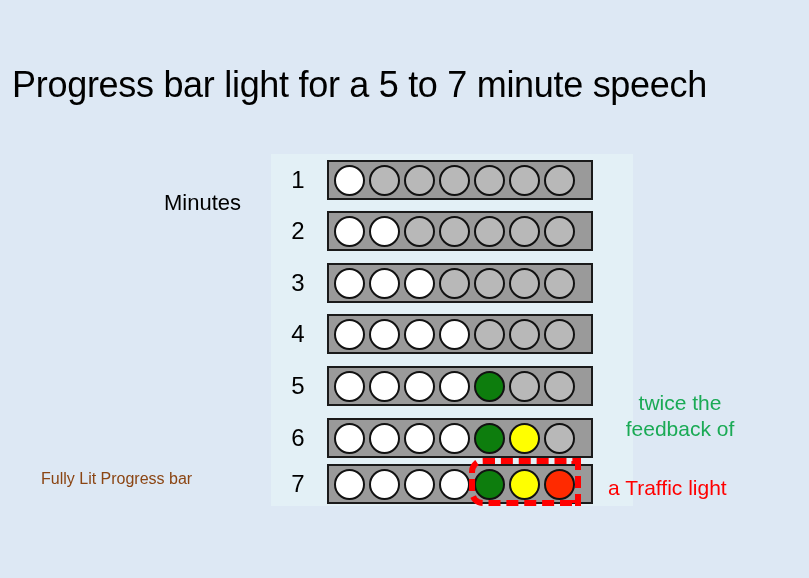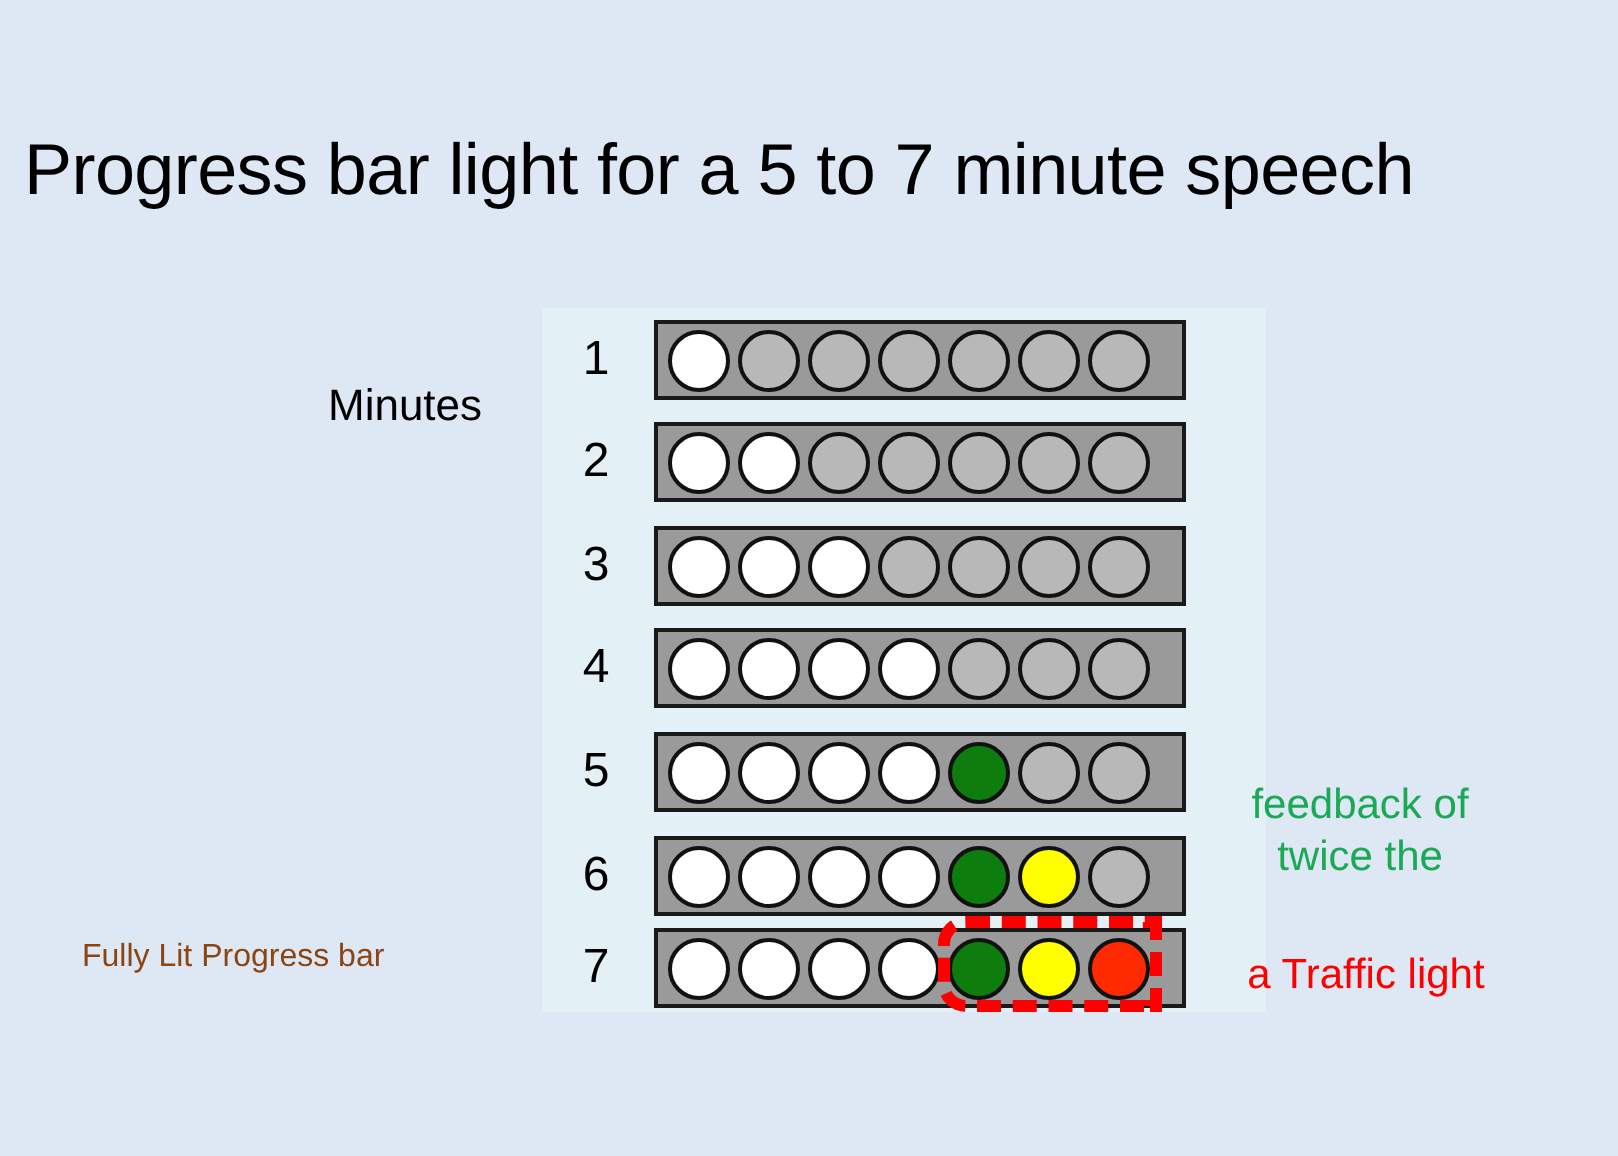--- a/index.html
+++ b/index.html
@@ -32,21 +32,21 @@
   }
   .light.white { background:#ffffff; }
   .light.green { background:#0d7d0d; }
   .light.yellow { background:#ffff00; }
   .light.red { background:#ff2a00; }
   .side-green {
     position:absolute; left:605px; top:390px; width:150px; text-align:center;
     font-size:21px; line-height:26px; color:#1aaa55;
   }
   .side-red {
-    position:absolute; left:608px; top:476px; width:150px; text-align:center;
+    position:absolute; left:608px; top:476px; width:150px; 
     font-size:21px; color:#ff0000;
   }
   .fully-lit {
     position:absolute; left:41px; top:470px; font-size:16px; color:#8b4513;
   }
   .highlight {
     position:absolute; left:469px; top:458px; width:112px; height:48px;
     border:6px dashed #ff0000; border-radius:14px 0 0 14px; box-sizing:border-box;
     border-right-style:dashed;
   }
@@ -129,18 +129,18 @@
       <div class="light white"></div>
       <div class="light green"></div>
       <div class="light yellow"></div>
       <div class="light red"></div>
     </div>
   </div>
 
 <div class="fully-lit">Fully Lit Progress bar</div>
 
 <div class="side-green">
+  <div>twice the</div>
   <div>feedback of</div>
-  <div>twice the</div>
 </div>
 <div class="side-red">a Traffic light</div>
 
 <div class="highlight"></div>
 
 </body></html>

